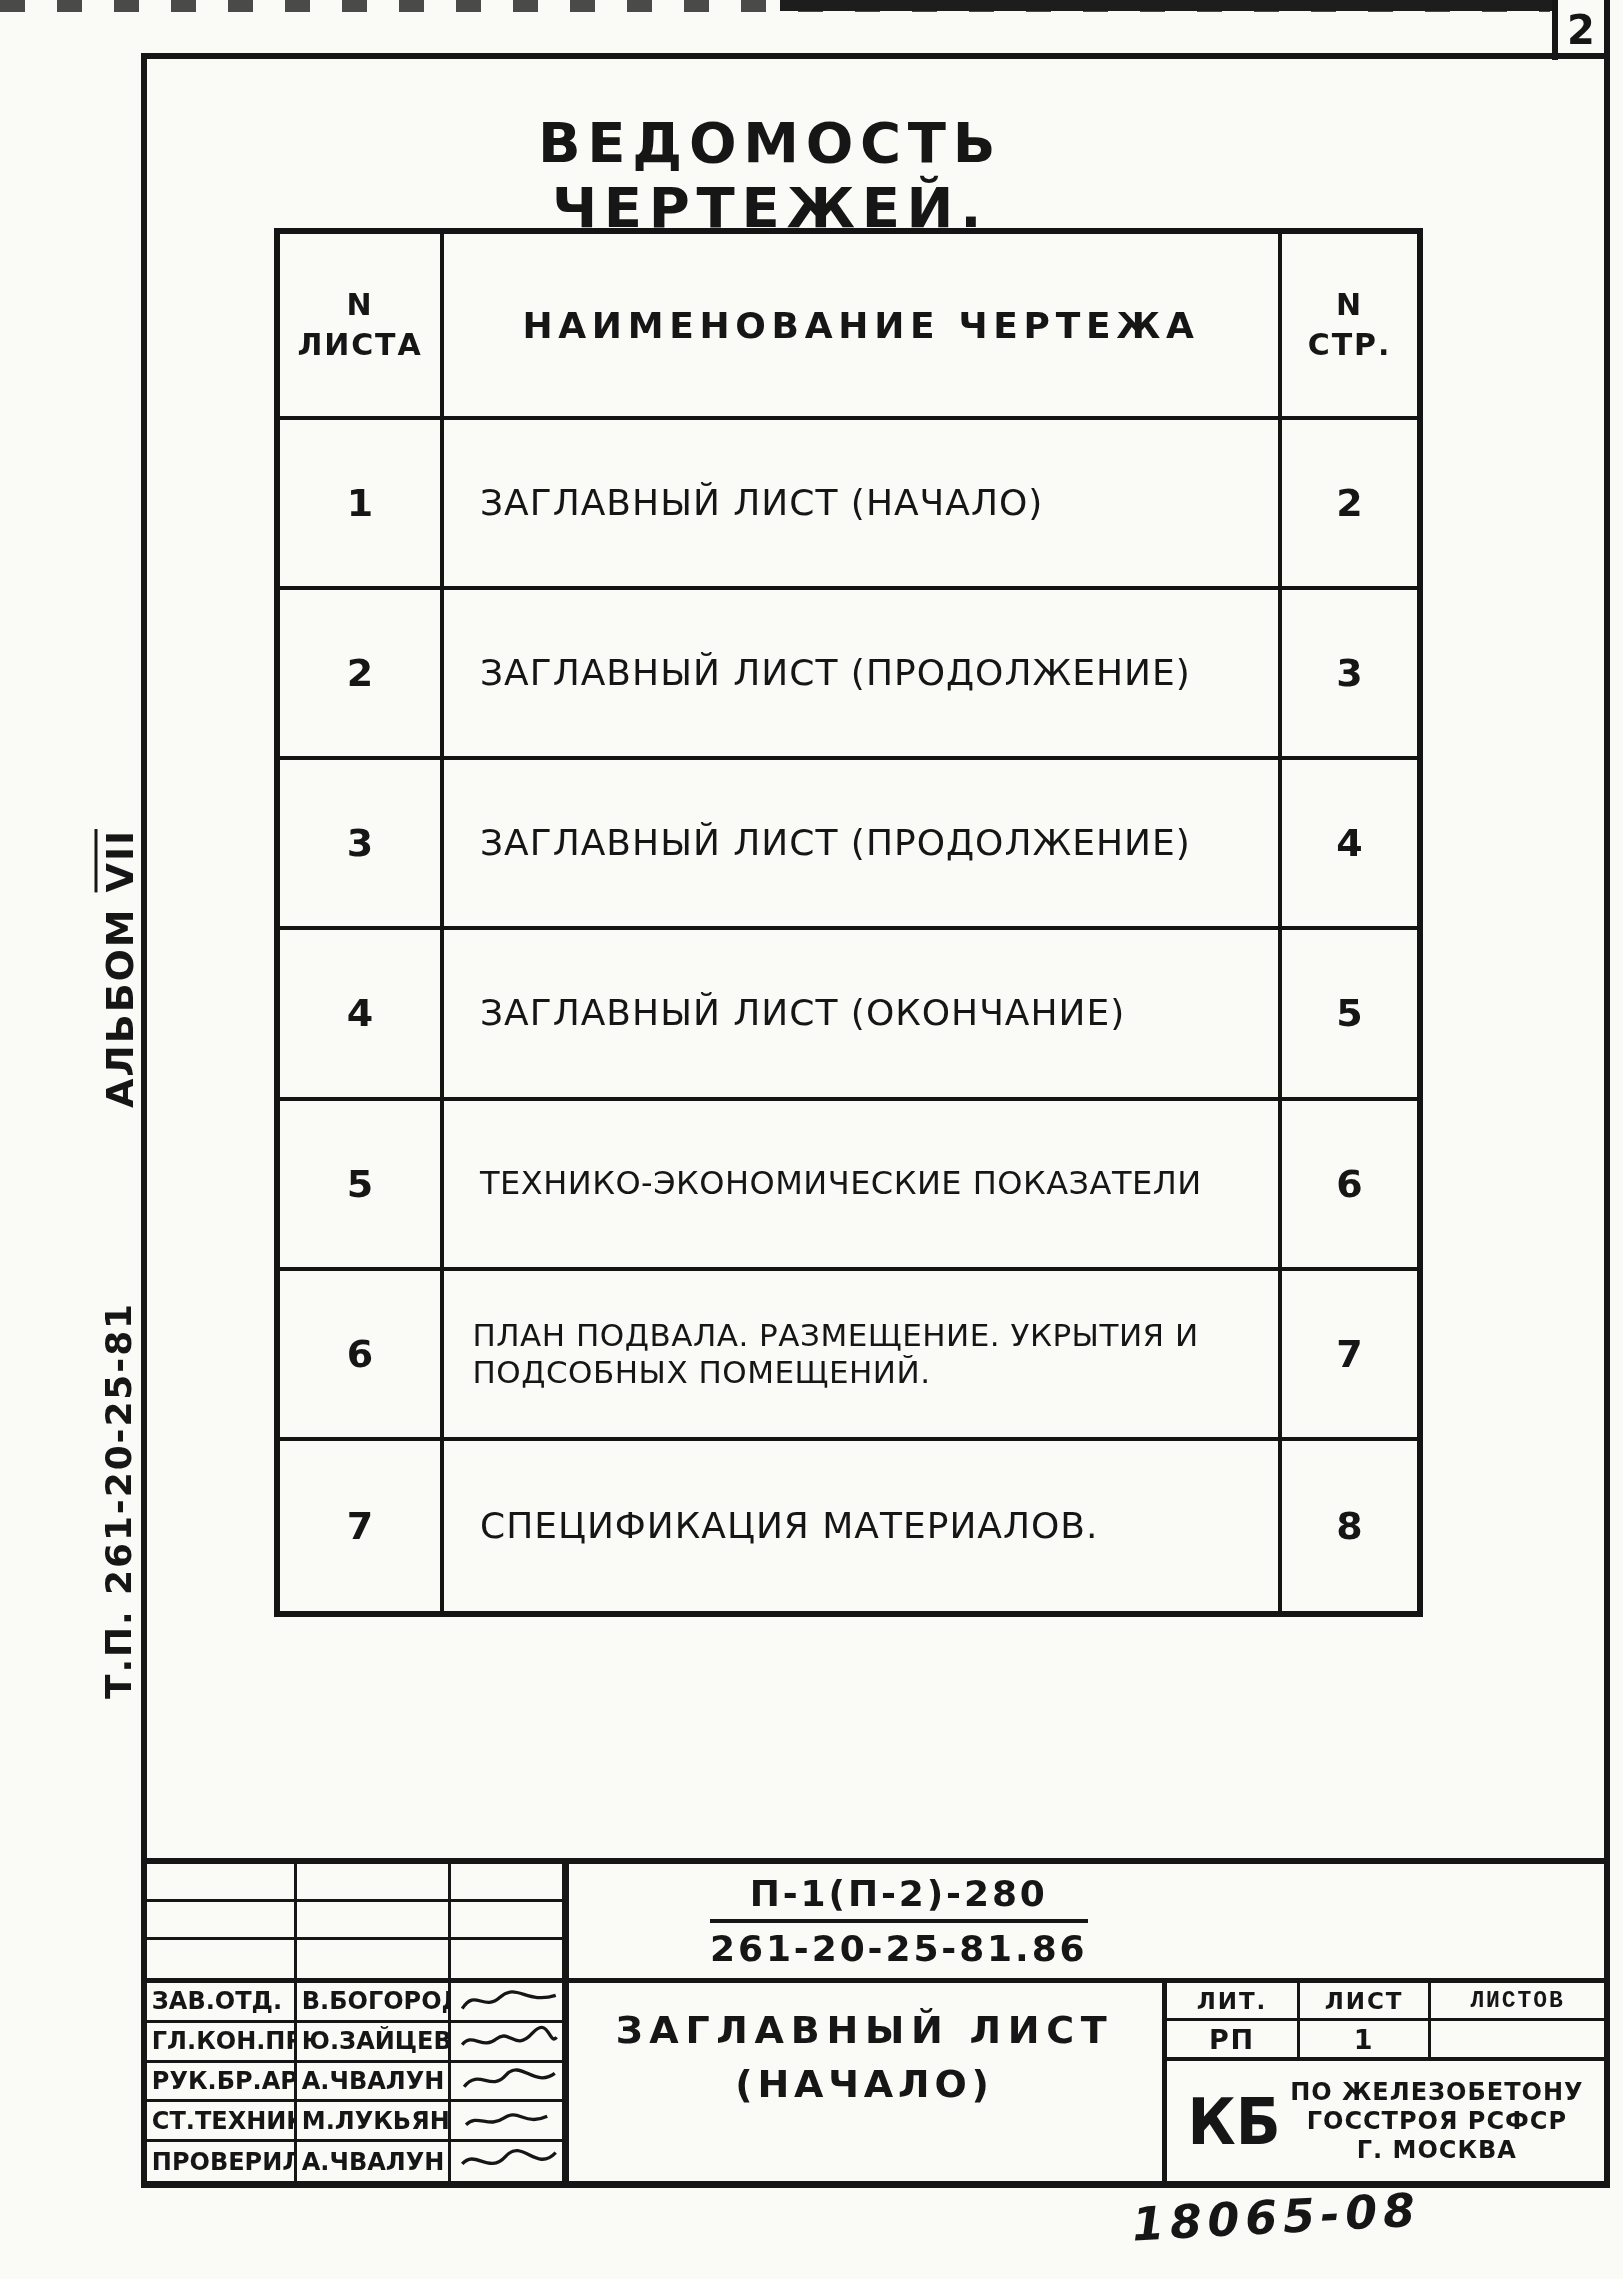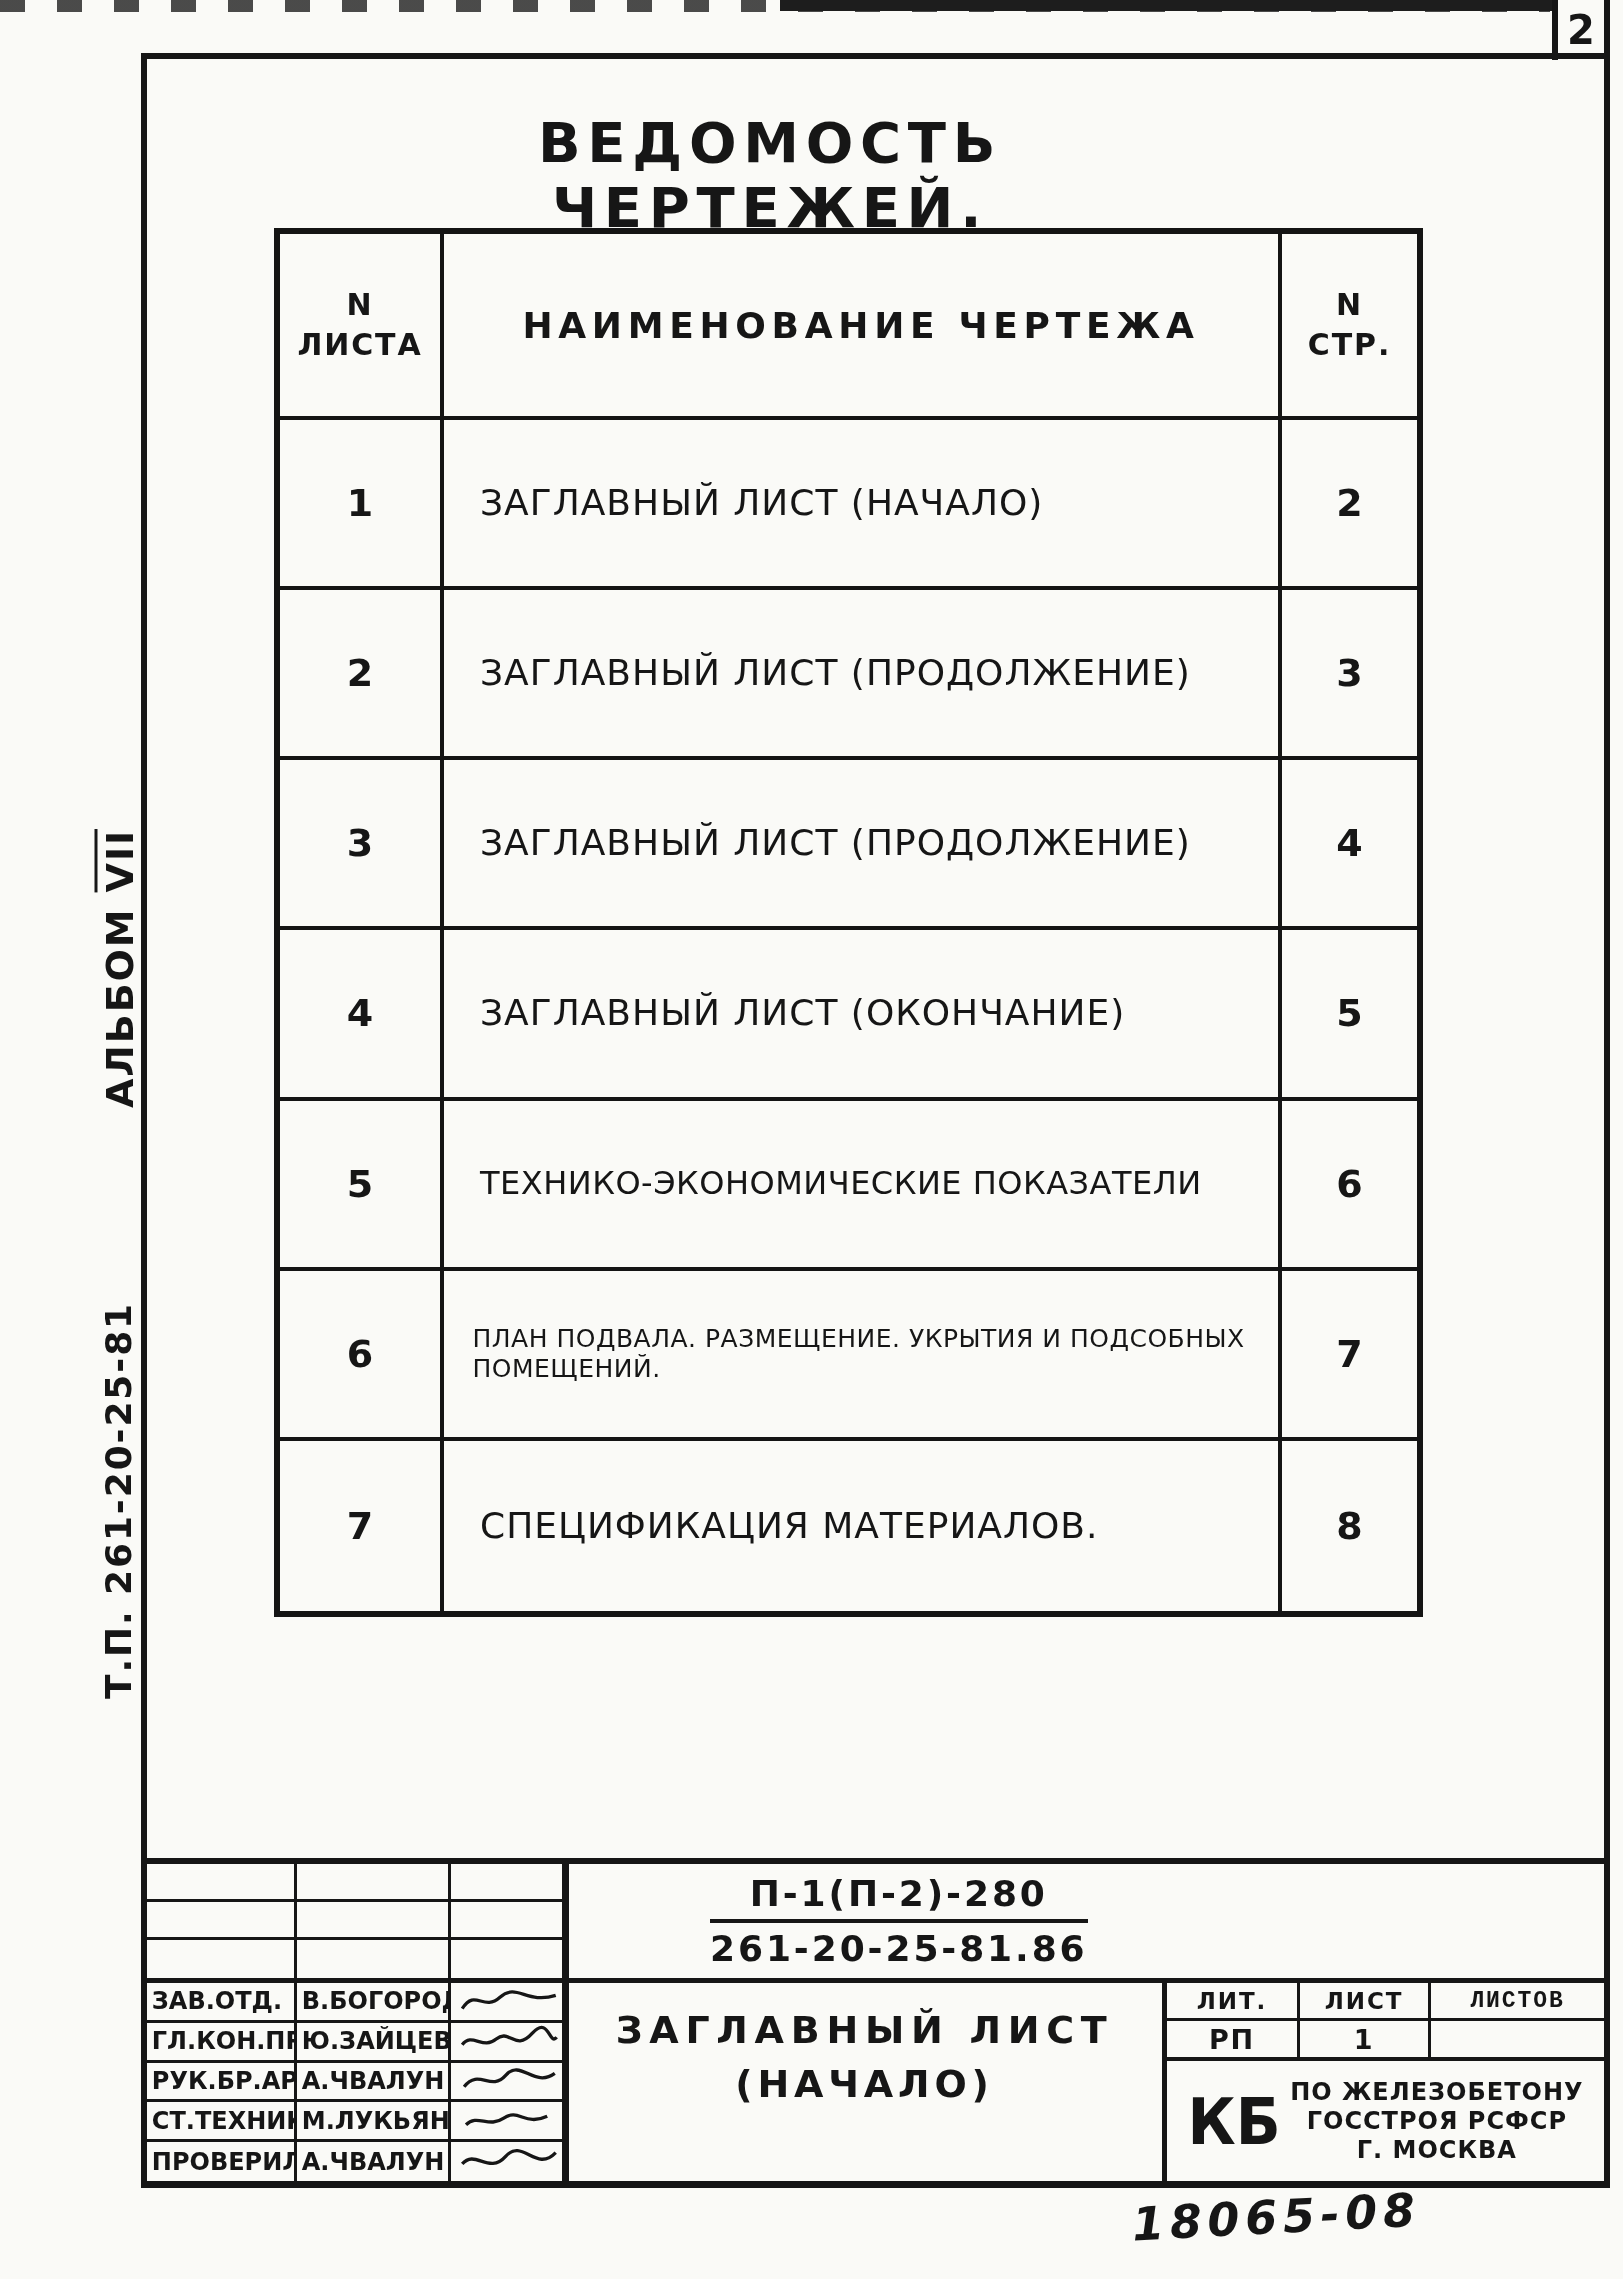--- a/index.html
+++ b/index.html
@@ -45,21 +45,21 @@
   .vt .nr { border-right:none; }
   .vt .nb { border-bottom:none; }
   .hcell { flex-direction:column; align-items:center; justify-content:center;
     font-weight:700; text-transform:uppercase; }
   .h-side { font-size:30px; letter-spacing:1.9px; line-height:1.35; }
   .h-mid  { font-size:36px; letter-spacing:5.7px; }
   .num-cell { align-items:center; justify-content:center; font-size:38px; font-weight:700; }
   .name-cell { align-items:center; padding:0 19px 0 36px; font-size:36px; font-weight:400;
     letter-spacing:1px; text-transform:uppercase; line-height:1.3; }
   .name-cell.tight  { font-size:32px; letter-spacing:0.5px; }
-  .name-cell.tight2 { font-size:25px; letter-spacing:0.5px; line-height:1.2; padding-left:28.5px; }
+  .name-cell.tight2 { font-size:31px; letter-spacing:0.5px; line-height:1.2; padding-left:28.5px; }
 
   
   .tb { position:absolute; left:141px; top:1858px; width:1469px; height:330px;
     border:6.7px solid #161616; box-sizing:border-box; display:flex; background:transparent; }
   .tb-left { width:420px; border-right:5.7px solid #161616; box-sizing:border-box;
     display:flex; flex-direction:column; flex:none; }
   .tb-empty { height:119px; border-bottom:5.7px solid #161616; box-sizing:border-box;
     display:grid; grid-template-columns:150px 154px 118px 1fr; grid-template-rows:repeat(3,1fr); }
   .ec { border-right:3.8px solid #161616; border-bottom:3.8px solid #161616; }
   .ec.nr { border-right:none; } .ec.nb { border-bottom:none; }

